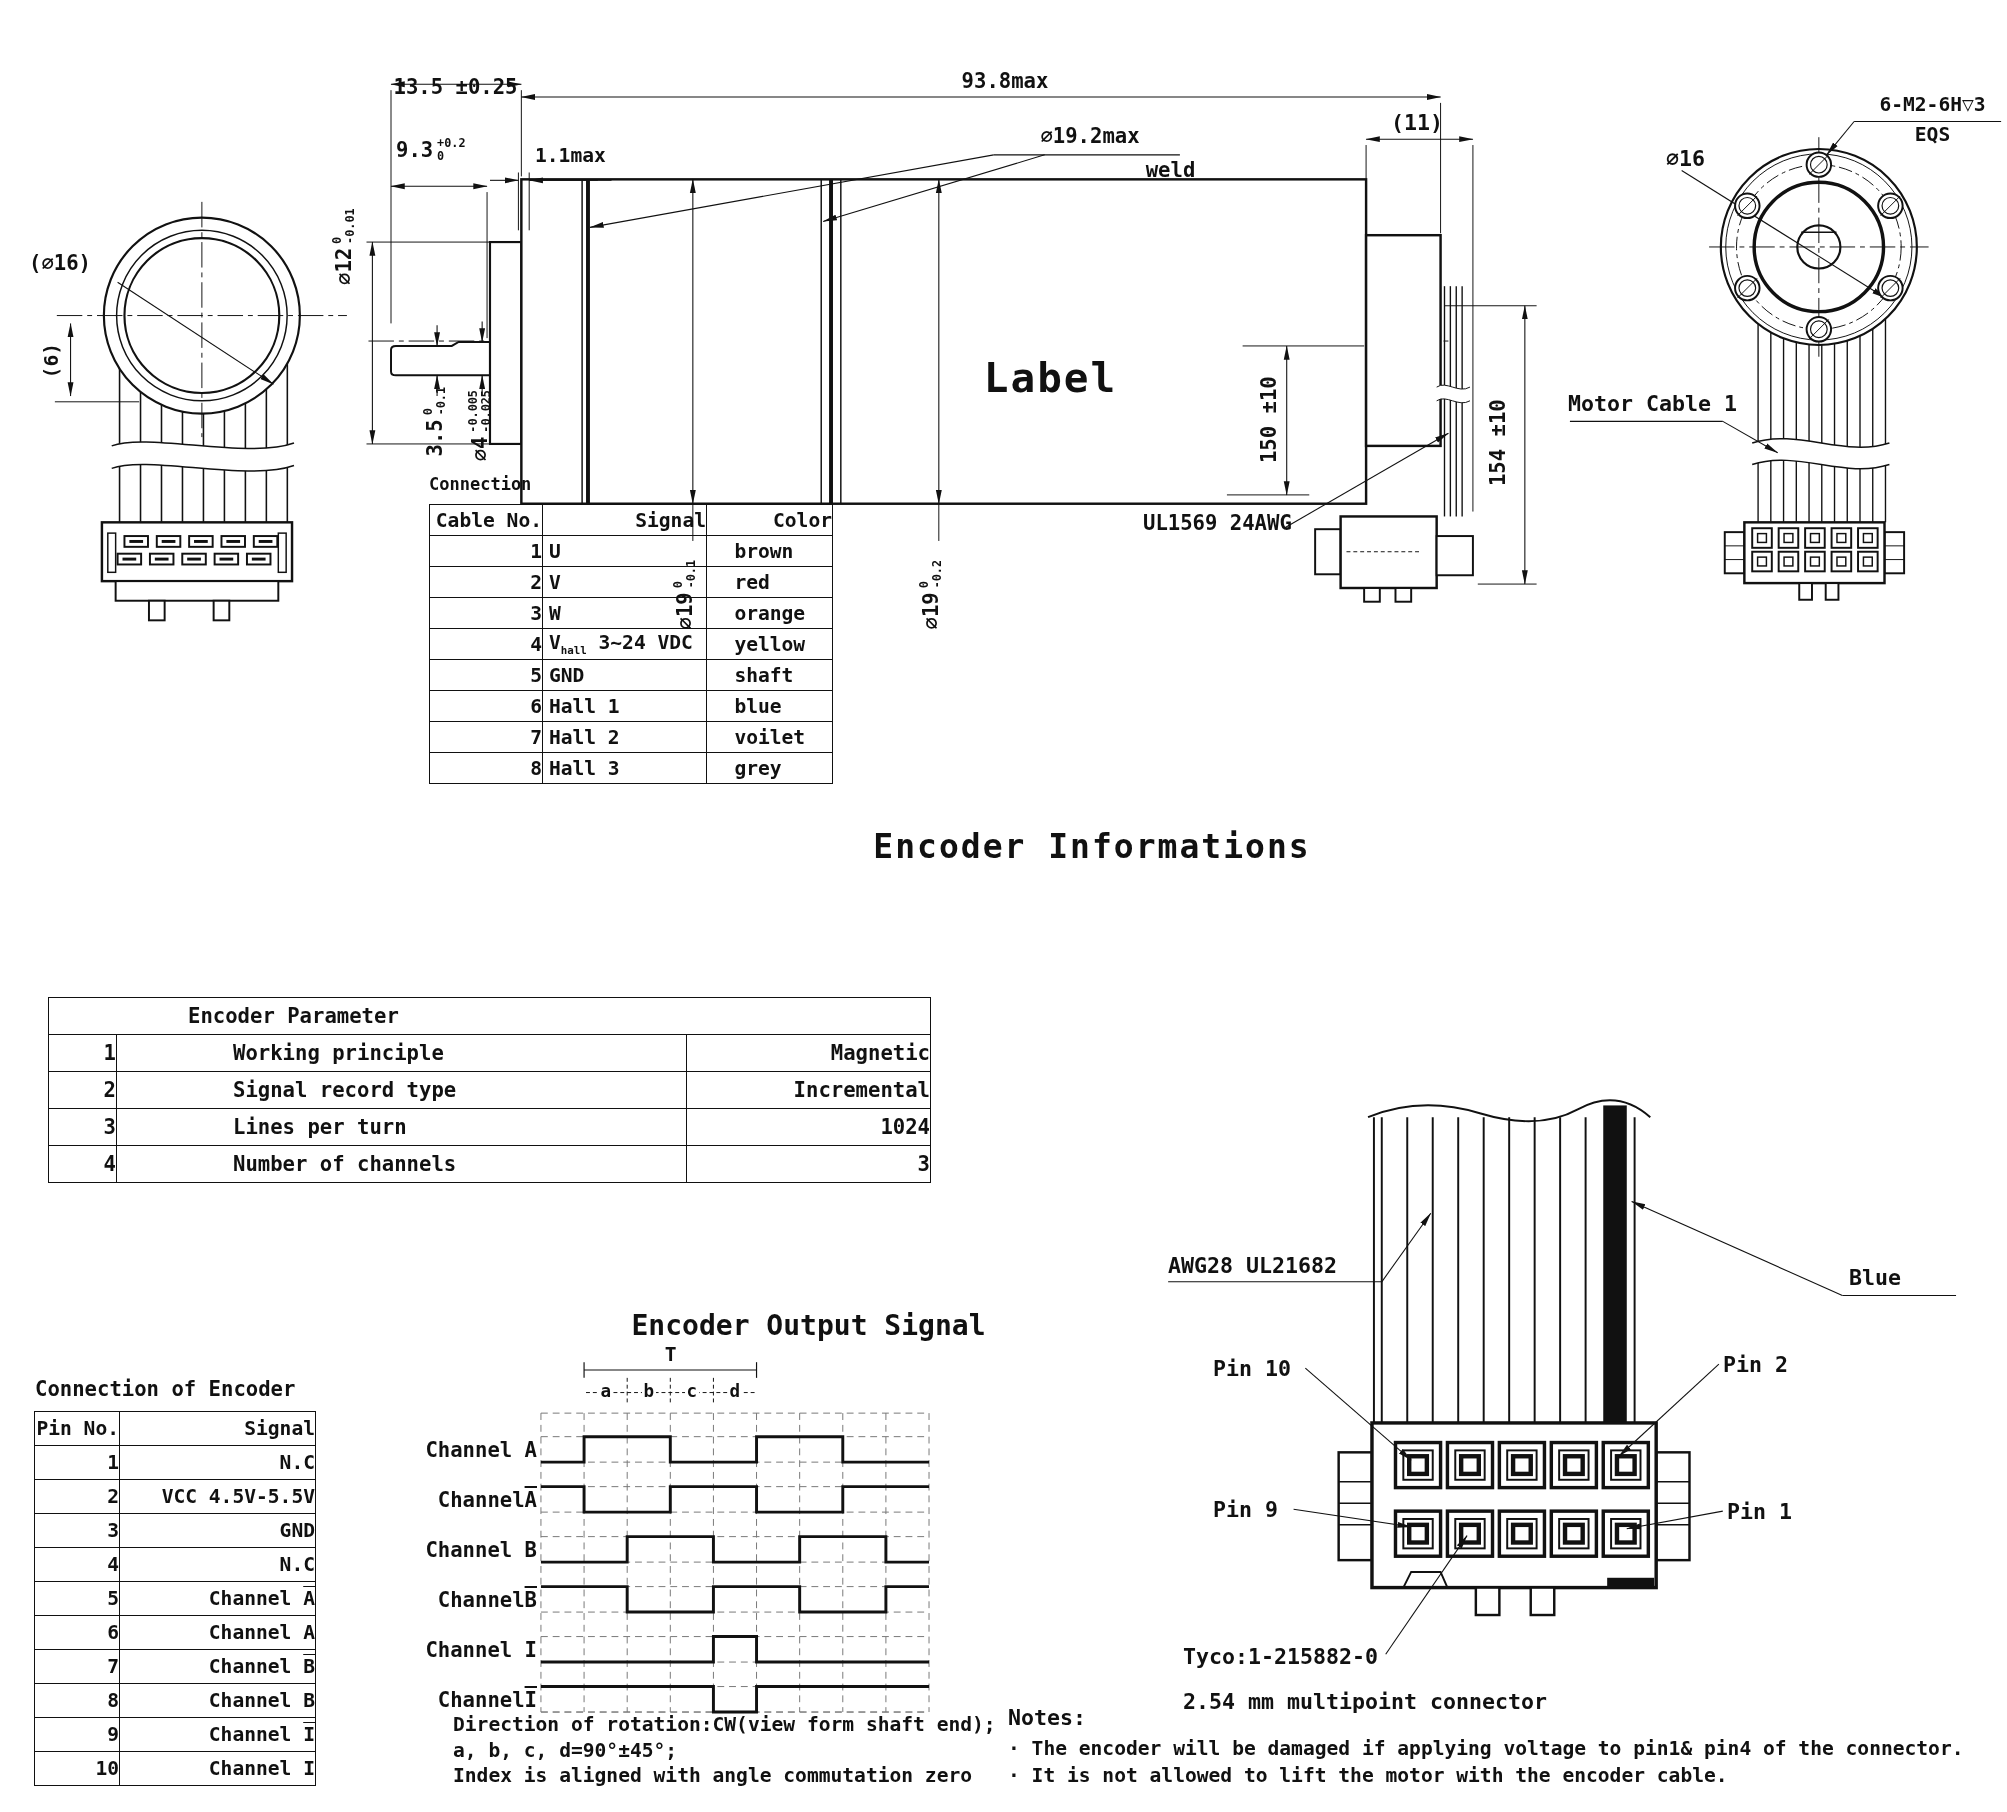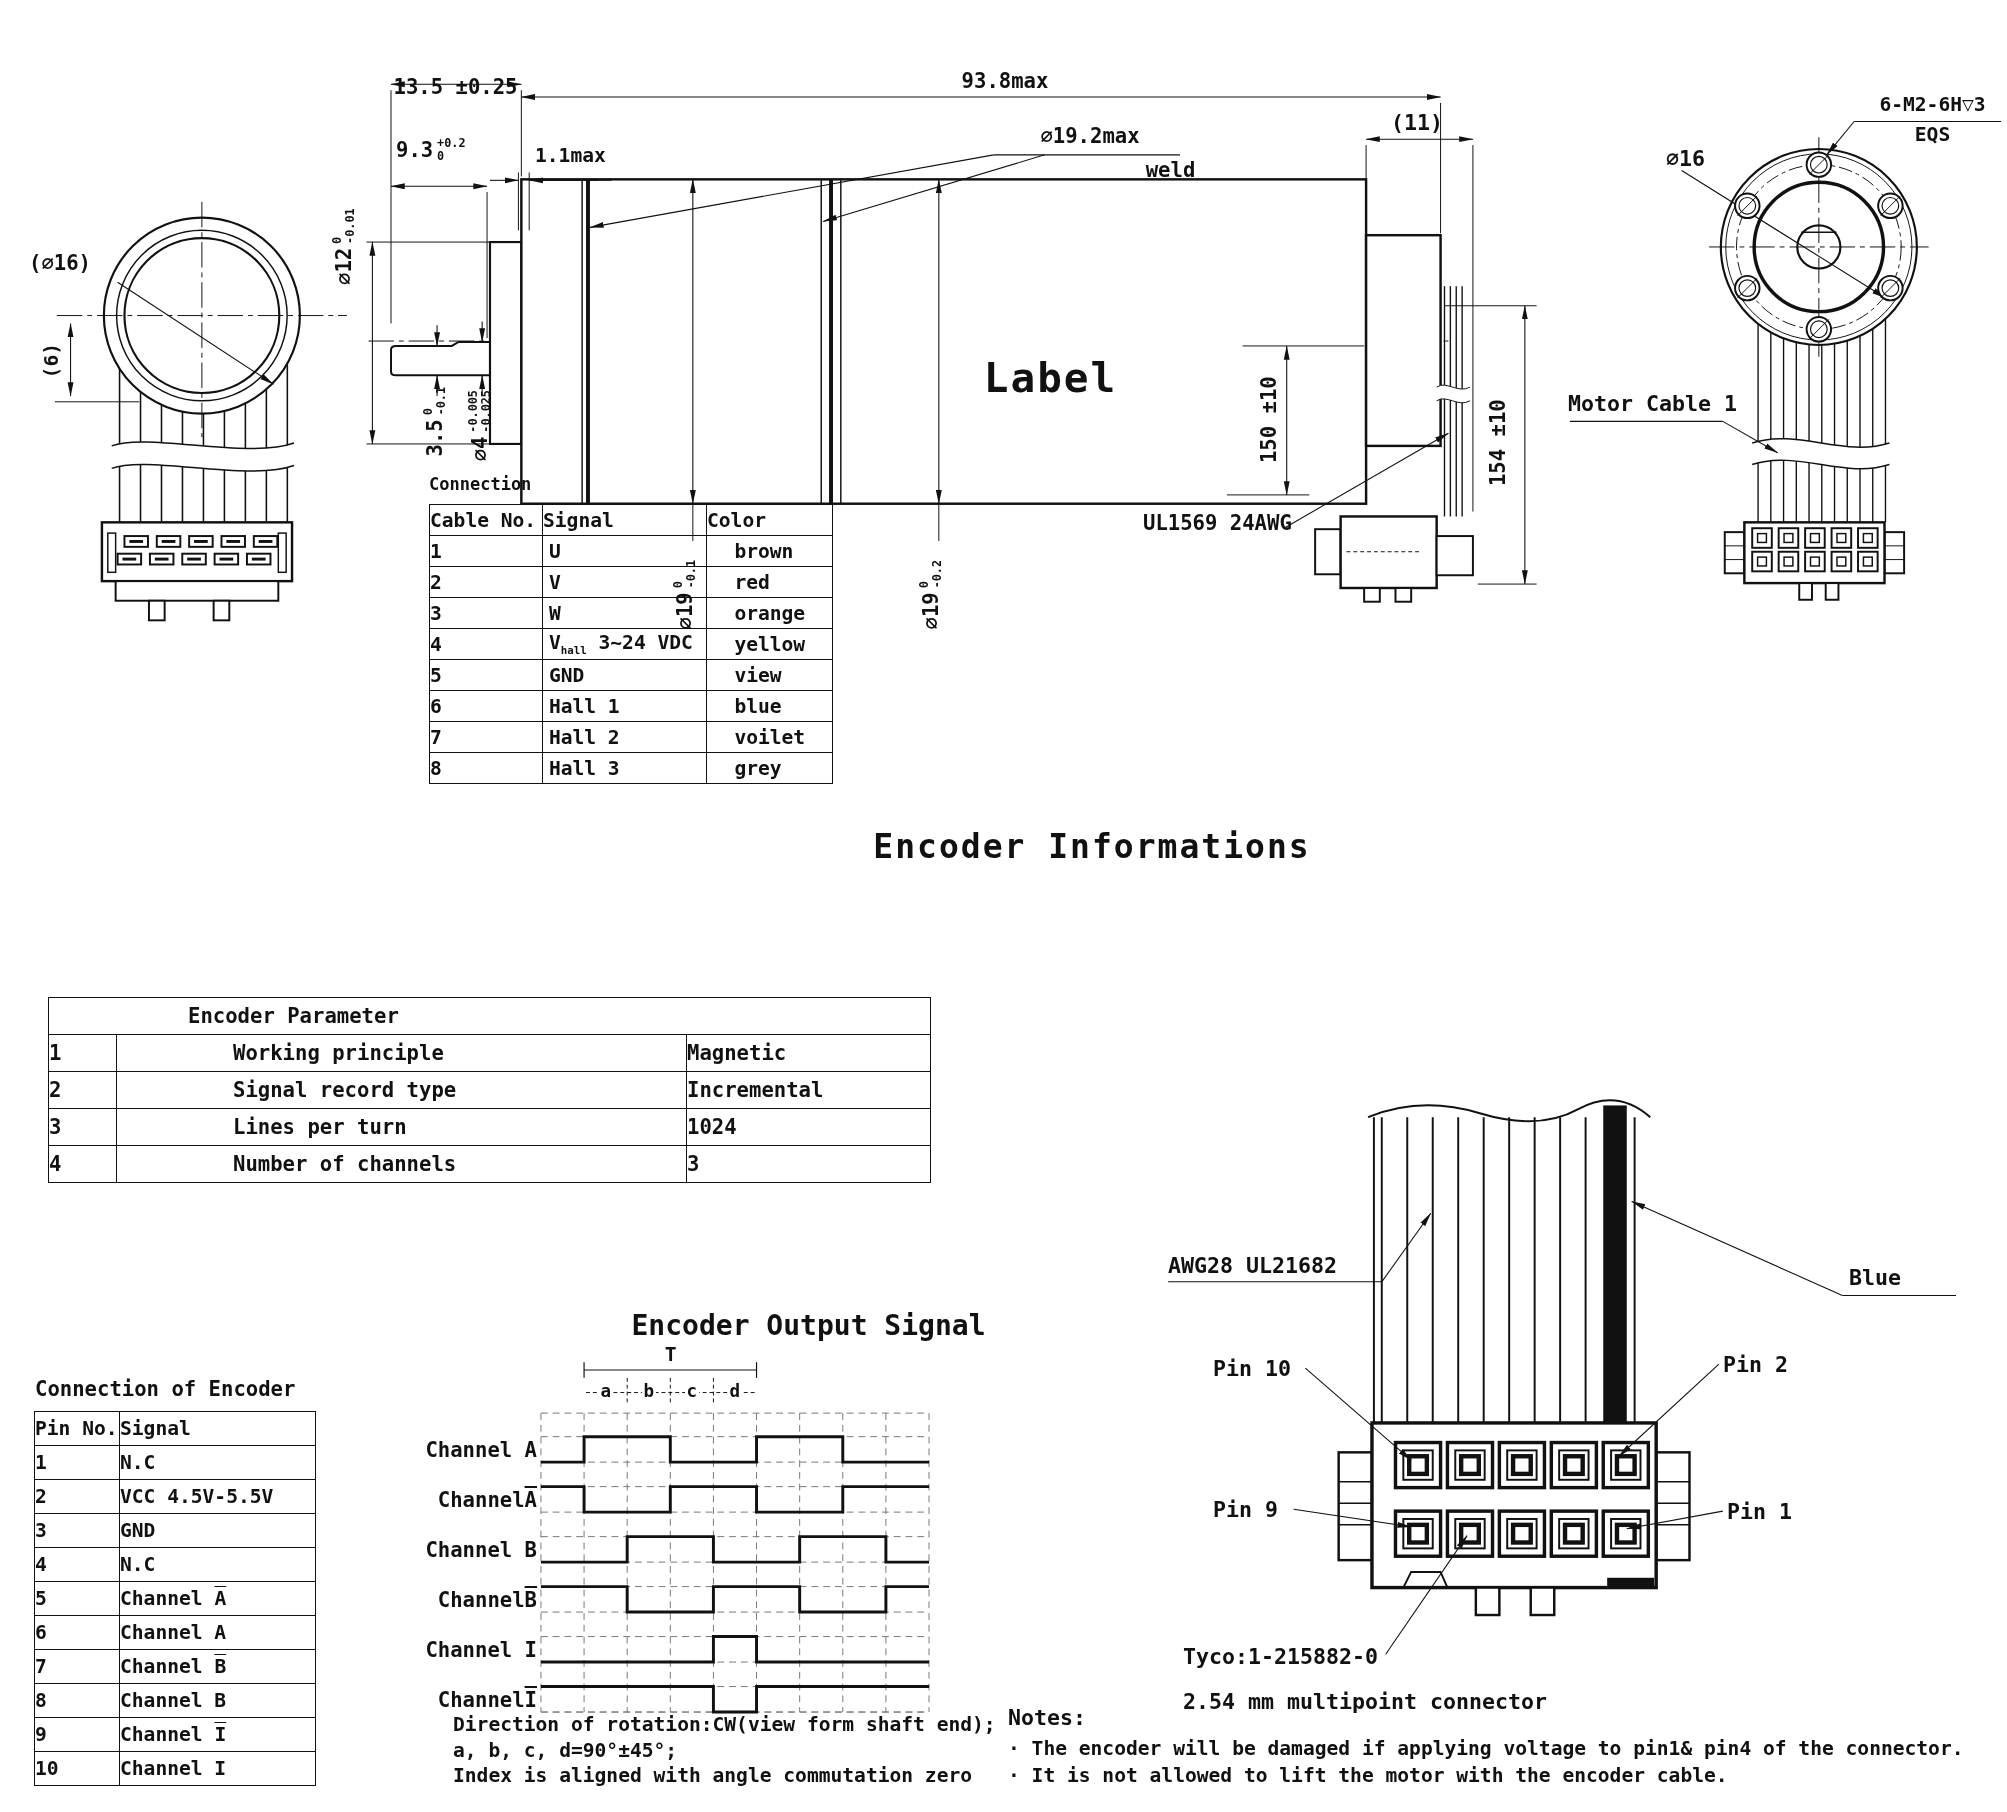--- a/index.html
+++ b/index.html
@@ -20,21 +20,21 @@
   
   table{border-collapse:collapse;position:absolute;z-index:2;table-layout:fixed;
         font-family:"DejaVu Sans Mono",monospace;color:#111;}
   td,th{border:1.5px solid #111;padding:0;font-weight:700;overflow:hidden;white-space:nowrap;}
   #tbl-conn{left:429px;top:504px;font-size:19.6px;}
   #tbl-conn td{height:30px;}
   #tbl-param{left:48px;top:997px;font-size:20.6px;}
   #tbl-param td{height:36px;}
   #tbl-enc{left:34px;top:1411px;font-size:19.6px;}
   #tbl-enc td{height:33px;margin-top:8px;}
-  .c{text-align:left;}
+  .c{text-align:right;}
   .l6{text-align:left;padding-left:5.9px;}
   .l28{text-align:left;padding-left:27.4px;}
   .l118{text-align:left;padding-left:116px;}
   .l142{text-align:left;padding-left:139px;}
   
   .ln{stroke:#111;stroke-width:1.6;fill:none;}
   .ln1{stroke:#111;stroke-width:1;fill:none;}
   .ln12{stroke:#111;stroke-width:1.2;fill:none;}
   .ln15{stroke:#111;stroke-width:1.5;fill:none;}
   .ln2{stroke:#111;stroke-width:2;fill:none;}
@@ -497,21 +497,21 @@
           <td class="l28">orange</td>
         </tr>
   <tr>
           <td class="c">4</td>
           <td class="l6"><span>V</span><sub class="hall">hall</sub><span> 3~24 VDC</span></td>
           <td class="l28">yellow</td>
         </tr>
   <tr>
           <td class="c">5</td>
           <td class="l6"><span>GND</span></td>
-          <td class="l28">view</td>
+          <td class="l28">shaft</td>
         </tr>
   <tr>
           <td class="c">6</td>
           <td class="l6"><span>Hall 1</span></td>
           <td class="l28">blue</td>
         </tr>
   <tr>
           <td class="c">7</td>
           <td class="l6"><span>Hall 2</span></td>
           <td class="l28">voilet</td>

